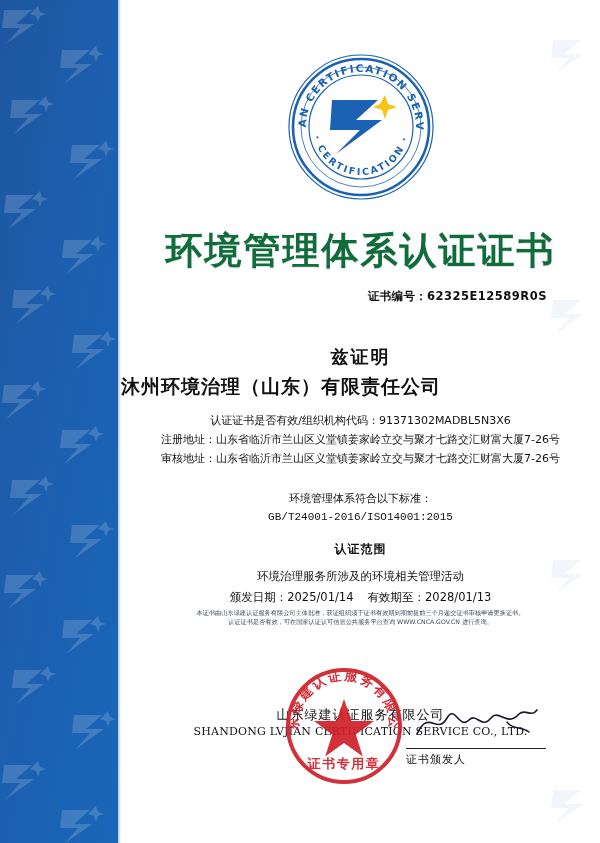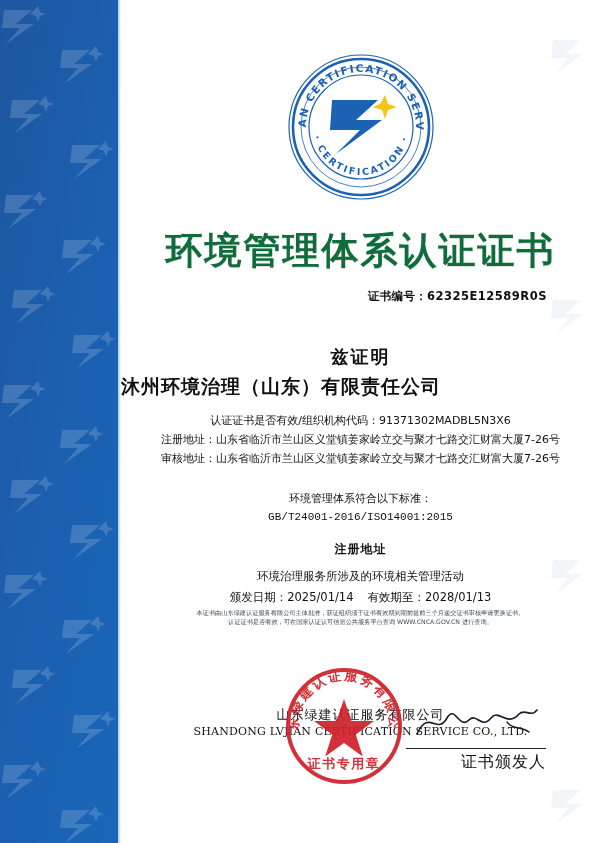--- a/index.html
+++ b/index.html
@@ -259,23 +259,23 @@
     top: 748px;
     width: 140px;
     height: 1px;
     background: #222;
   }
   .sign-label {
     position: absolute;
     left: 285px;
     top: 752px;
     width: 140px;
-    text-align: right;
-    font-family: "DejaVu Sans", sans-serif;
-    font-size: 16px;
+    text-align: left;
+    font-family: "DejaVu Sans", sans-serif;
+    font-size: 11px;
     color: #111;
     letter-spacing: 1px;
   }
 </style>
 </head>
 <body>
 
 <div class="certificate">
 
   <div class="left-band">
@@ -360,21 +360,21 @@
       <div>认证证书是否有效/组织机构代码：91371302MADBL5N3X6</div>
       <div>注册地址：山东省临沂市兰山区义堂镇姜家岭立交与聚才七路交汇财富大厦7-26号</div>
       <div>审核地址：山东省临沂市兰山区义堂镇姜家岭立交与聚才七路交汇财富大厦7-26号</div>
     </div>
 
     <div class="standard-block">
       <div>环境管理体系符合以下标准：</div>
       <div>GB/T24001-2016/ISO14001:2015</div>
     </div>
 
-    <div class="scope-title">注册地址</div>
+    <div class="scope-title">认证范围</div>
     <div class="scope-text">环境治理服务所涉及的环境相关管理活动</div>
 
     <div class="dates">
       <span>颁发日期：</span><span>2025/01/14</span><span class="sep"></span><span>有效期至：</span><span>2028/01/13</span>
     </div>
 
     <div class="fineprint">
       <div>本证书由山东绿建认证服务有限公司主体批准，获证组织须于证书有效期到期前提前三个月递交证书审核申请更换证书。</div>
       <div>认证证书是否有效，可在国家认证认可信息公共服务平台查询 WWW.CNCA.GOV.CN 进行查询。</div>
     </div>

